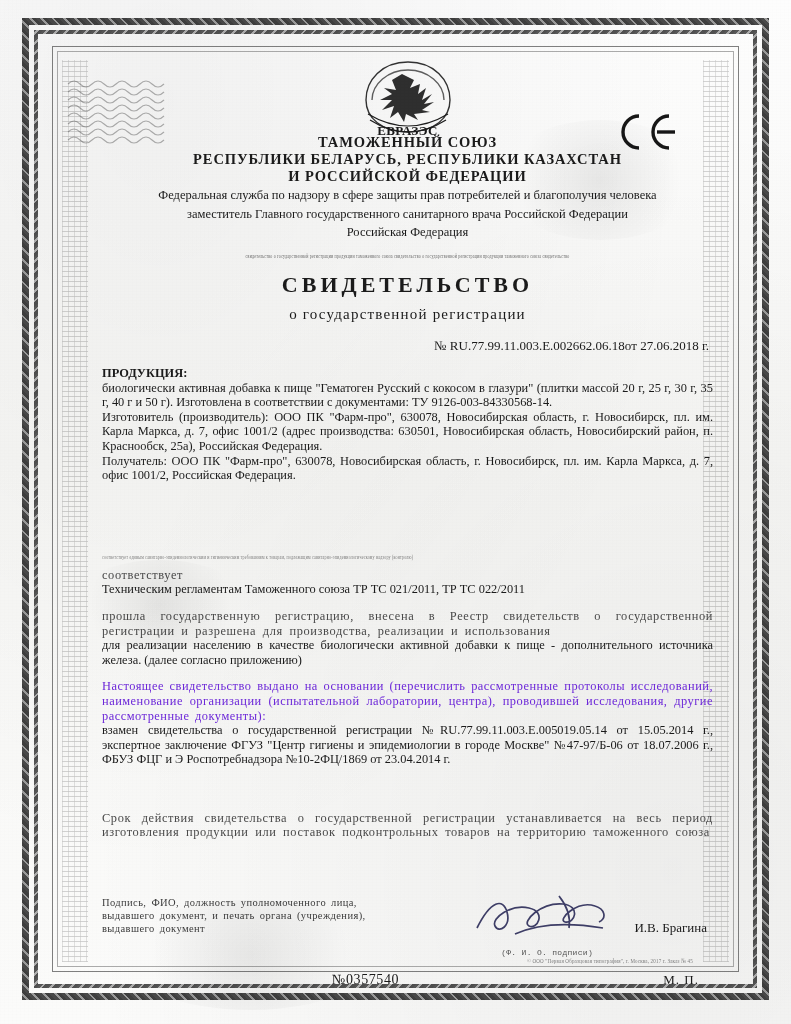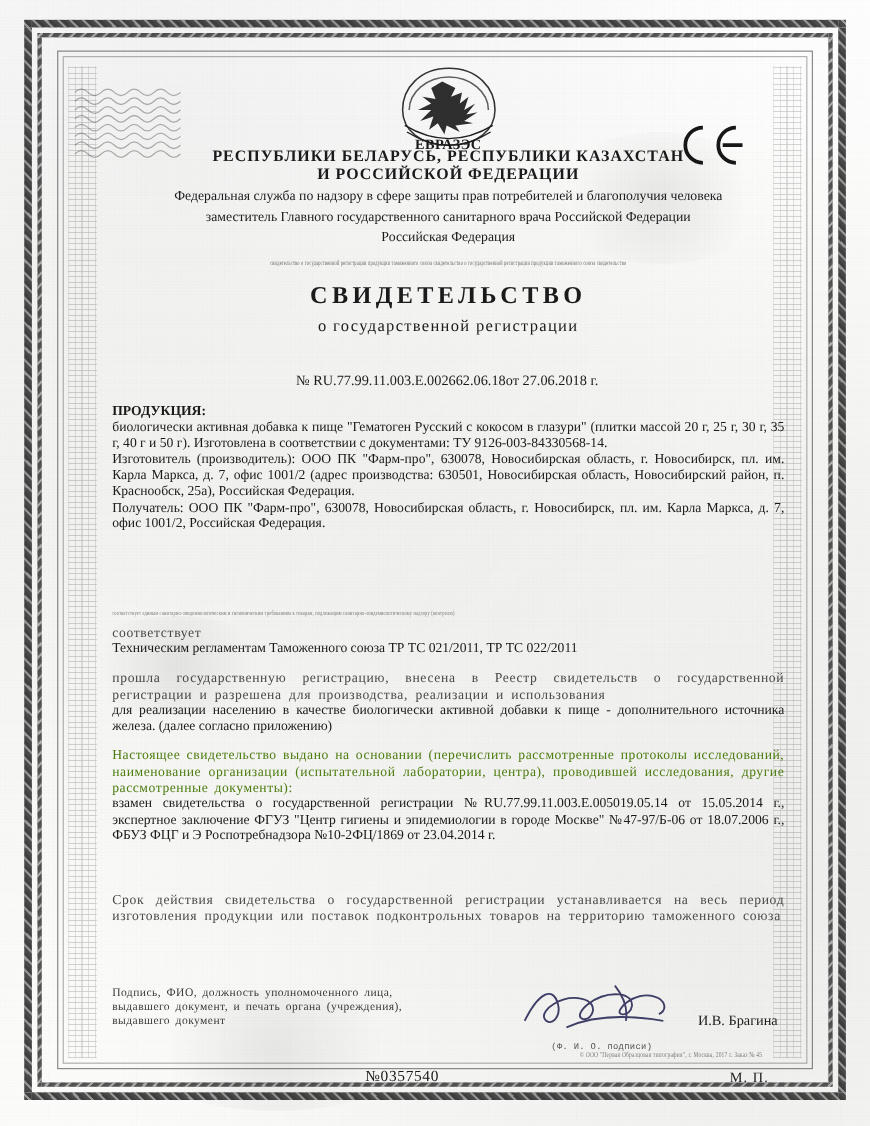--- a/index.html
+++ b/index.html
@@ -172,21 +172,21 @@
     letter-spacing: 1.2px;
     margin-top: 8px;
   }
 
   
   .numrow {
     position: absolute;
     left: 8px; right: 10px;
     top: 280px;
     display: flex;
-    justify-content: center;
+    justify-content: flex-end;
     font-size: 13px;
   }
 
   
   .body-block {
     position: absolute;
     left: 6px;
     right: 6px;
     top: 308px;
   }
@@ -208,21 +208,21 @@
     overflow: hidden;
     transform: scaleY(1.5);
   }
 
   .gray-ital {
     color: #4a4a4a;
     letter-spacing: .6px;
     word-spacing: 3px;
   }
   .gray-ital2 {
-    color: #4d7c0f;
+    color: #6d28d9;
     letter-spacing: .5px;
     word-spacing: 2px;
   }
 
   .sec { margin-top: 12px; }
 
   
   .sign-area {
     position: absolute;
     left: 6px;
@@ -344,20 +344,21 @@
 
   <svg class="ce-mark" viewBox="0 0 64 44">
     <g fill="none" stroke="#171717" stroke-width="3.4">
       <path d="M26 6 A16 16 0 1 0 26 38"></path>
       <path d="M56 6 A16 16 0 1 0 56 38"></path>
       <path d="M44 22 H62"></path>
     </g>
   </svg>
 
   <div class="head-block">
+    <div class="h-ts">ТАМОЖЕННЫЙ СОЮЗ</div>
     <div class="h-ts">РЕСПУБЛИКИ БЕЛАРУСЬ, РЕСПУБЛИКИ КАЗАХСТАН</div>
     <div class="h-ts">И РОССИЙСКОЙ ФЕДЕРАЦИИ</div>
     <div class="h-sub">Федеральная служба по надзору в сфере защиты прав потребителей и благополучия человека</div>
     <div class="h-sub">заместитель Главного государственного санитарного врача Российской Федерации</div>
     <div class="h-sub">Российская Федерация</div>
     <div class="microtext">свидетельство о государственной регистрации продукции таможенного союза свидетельство о государственной регистрации продукции таможенного союза свидетельство</div>
     <div class="title-main">СВИДЕТЕЛЬСТВО</div>
     <div class="title-sub">о государственной регистрации</div>
   </div>
 

